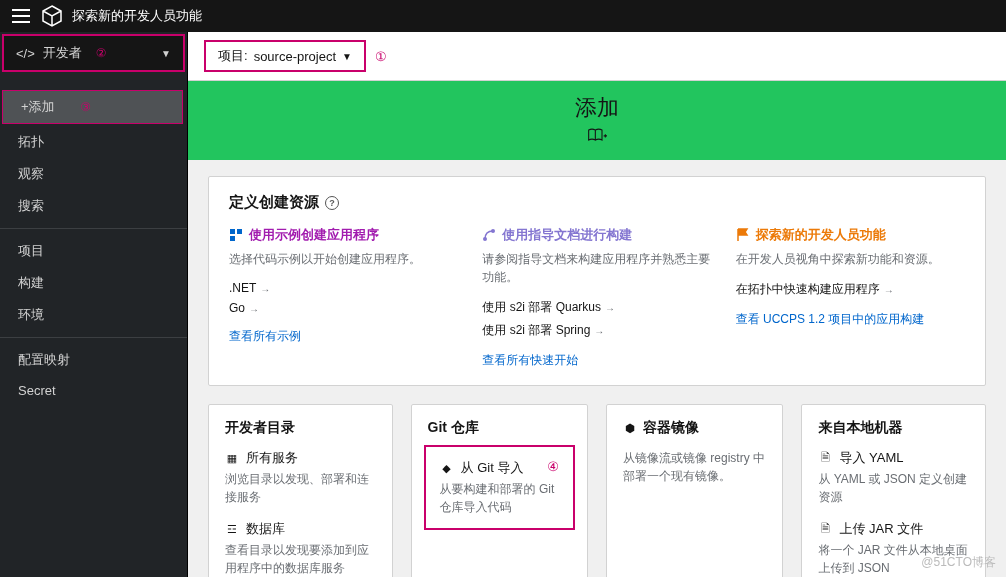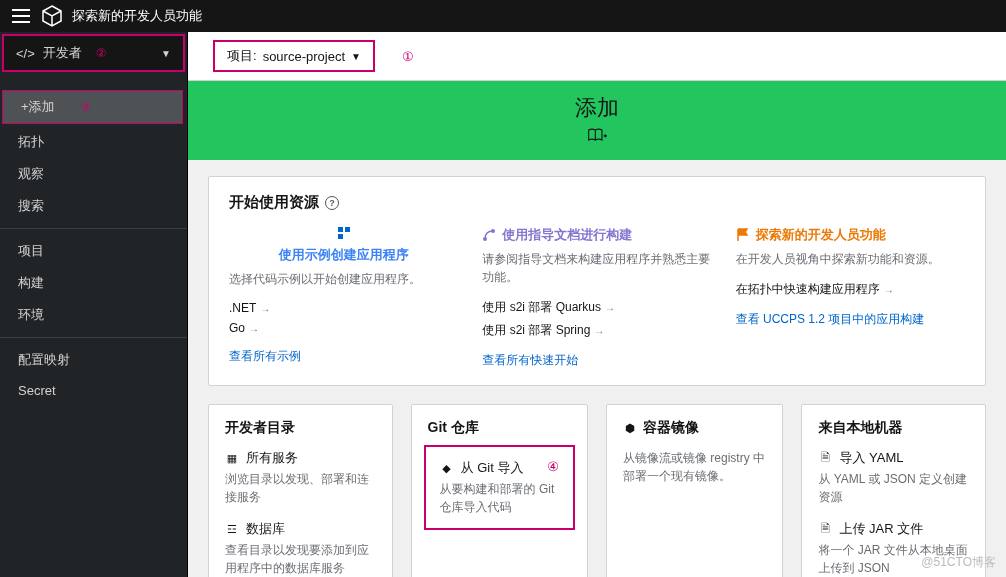--- a/index.html
+++ b/index.html
@@ -25,40 +25,40 @@
     .chev { font-size: 10px; }
     .sidebar-items { padding-top: 4px; }
     .sidebar-item { padding: 7px 18px; cursor: pointer; font-size: 13px; color: #d2d2d2; }
     .sidebar-item.active { background: #4f5255; position: relative; }
     .sidebar-divider { height: 1px; background: #3c3f42; margin: 6px 0; }
     .add-box { border: 1.5px solid #c9006b; margin: 12px 4px 2px 2px; }
     .add-annot { color: #c9006b; font-size: 12px; margin-left: 22px; }
     
     
     .content { flex: 1; display: flex; flex-direction: column; background: #f0f0f0; overflow: hidden; }
-    .project-row { background: #fff; padding: 8px 25px; border-bottom: 1px solid #d2d2d2; display: flex; align-items: center; gap: 27px; }
+    .project-row { background: #fff; padding: 8px 16px; border-bottom: 1px solid #d2d2d2; display: flex; align-items: center; gap: 9px; }
     .project-select { border: 2px solid #c9006b; padding: 5px 12px; display: flex; align-items: center; gap: 6px; cursor: pointer; font-size: 13px; background: #fff; }
     .project-annot { color: #c9006b; font-size: 13px; }
     
     .page-header { background: #22c55e; padding: 12px 24px 14px; text-align: center; }
     .page-title { font-size: 22px; font-weight: 400; margin-bottom: 4px; }
     .page-sub-icon { width: 20px; height: 16px; display: inline-block; }
     
     .scroll-area { flex: 1; overflow: auto; padding: 16px 20px; }
     
     
     .card { background: #fff; border: 1px solid #d2d2d2; border-radius: 2px; margin-bottom: 18px; }
     .card-pad { padding: 16px 20px; }
     .card-title { font-size: 15px; font-weight: 600; margin-bottom: 14px; display: flex; align-items: center; gap: 6px; }
     .help-icon { width: 14px; height: 14px; border: 1.5px solid #555; border-radius: 50%; display: inline-flex; align-items: center; justify-content: center; font-size: 9px; font-weight: bold; color: #555; }
     
     .gs-cols { display: flex; gap: 24px; }
     .gs-col { flex: 1; min-width: 0; }
     .gs-head { display: flex; align-items: center; gap: 6px; font-size: 13px; font-weight: 600; margin-bottom: 6px; }
-    .gs-head.blue { color: #3b82f6; flex-direction: column; }
+    .gs-head.blue { color: #a21caf; }
     .gs-head.purple { color: #8476d1; }
     .gs-head.orange { color: #ec7a08; }
     .gs-desc { font-size: 12px; color: #6a6e73; margin-bottom: 10px; line-height: 1.5; }
     .gs-link { font-size: 12px; color: #151515; padding: 3px 0; cursor: pointer; display: flex; align-items: center; gap: 4px; }
     .gs-link .arr { font-size: 10px; color: #6a6e73; }
     .gs-footer { font-size: 12px; color: #06c; cursor: pointer; margin-top: 10px; }
     
     
     .grid { display: flex; gap: 18px; }
     .gcol { background: #fff; border: 1px solid #d2d2d2; border-radius: 2px; padding: 14px 16px; }
@@ -142,21 +142,21 @@
       <svg class="page-sub-icon" viewBox="0 0 24 18">
           <path fill="none" stroke="#151515" stroke-width="1.3" d="M2 3 Q6 1 10 3 L10 15 Q6 13 2 15 Z M10 3 Q14 1 18 3 L18 15 Q14 13 10 15"></path>
           <path stroke="#151515" stroke-width="1.3" d="M20 10 L24 10 M22 8 L22 12"></path>
         </svg>
     </div>
 
     <div class="scroll-area">
       <div class="card">
           <div class="card-pad">
         <div class="card-title">
-          <span>开始使用资源</span>
+          <span>定义创建资源</span>
           <span class="help-icon">?</span>
         </div>
         <div class="gs-cols">
           <div class="gs-col">
             <div class="gs-head blue">
               <svg class="blue-icon" viewBox="0 0 14 14">
                     <rect x="1" y="1" width="5" height="5" fill="#06c"></rect>
                     <rect x="8" y="1" width="5" height="5" fill="#06c"></rect>
                     <rect x="1" y="8" width="5" height="5" fill="#06c"></rect>
                   </svg>

